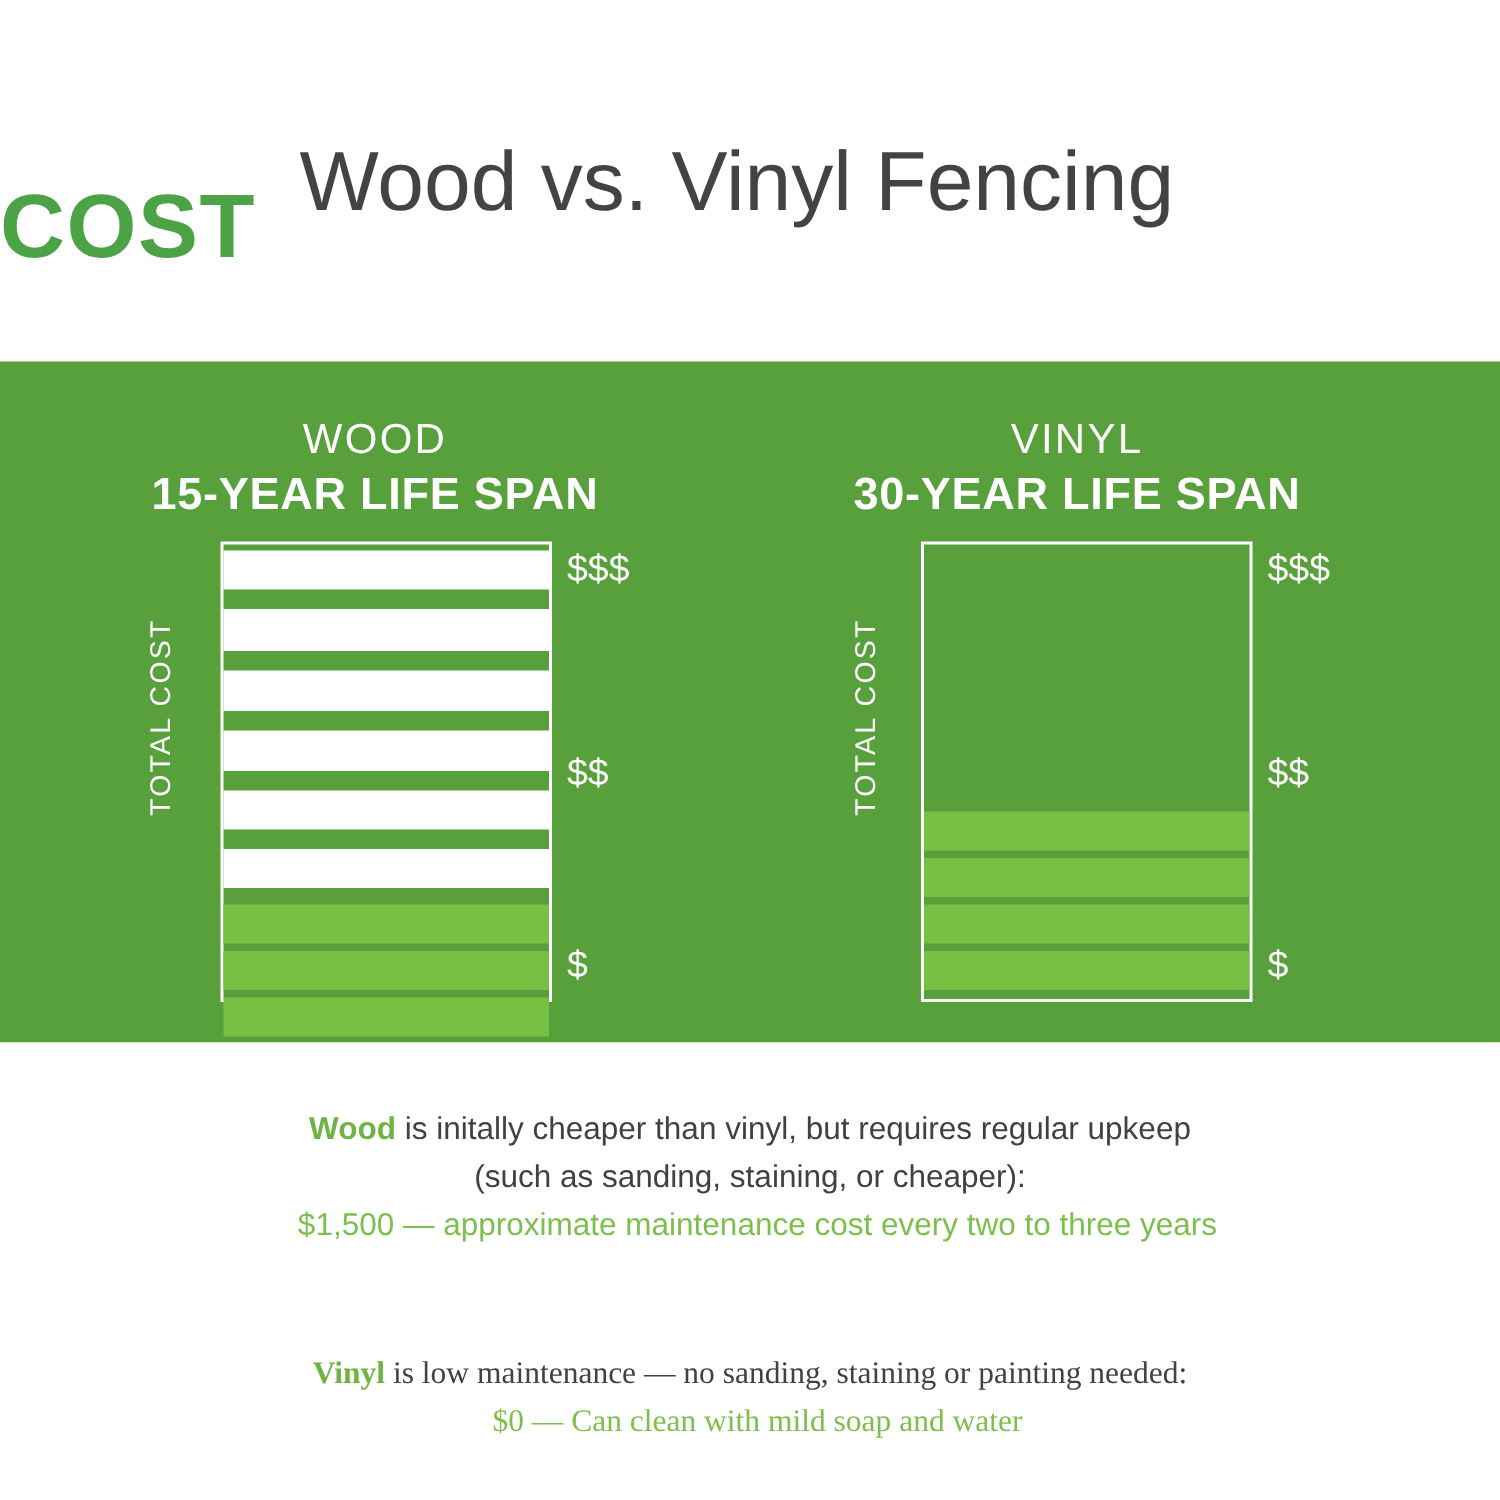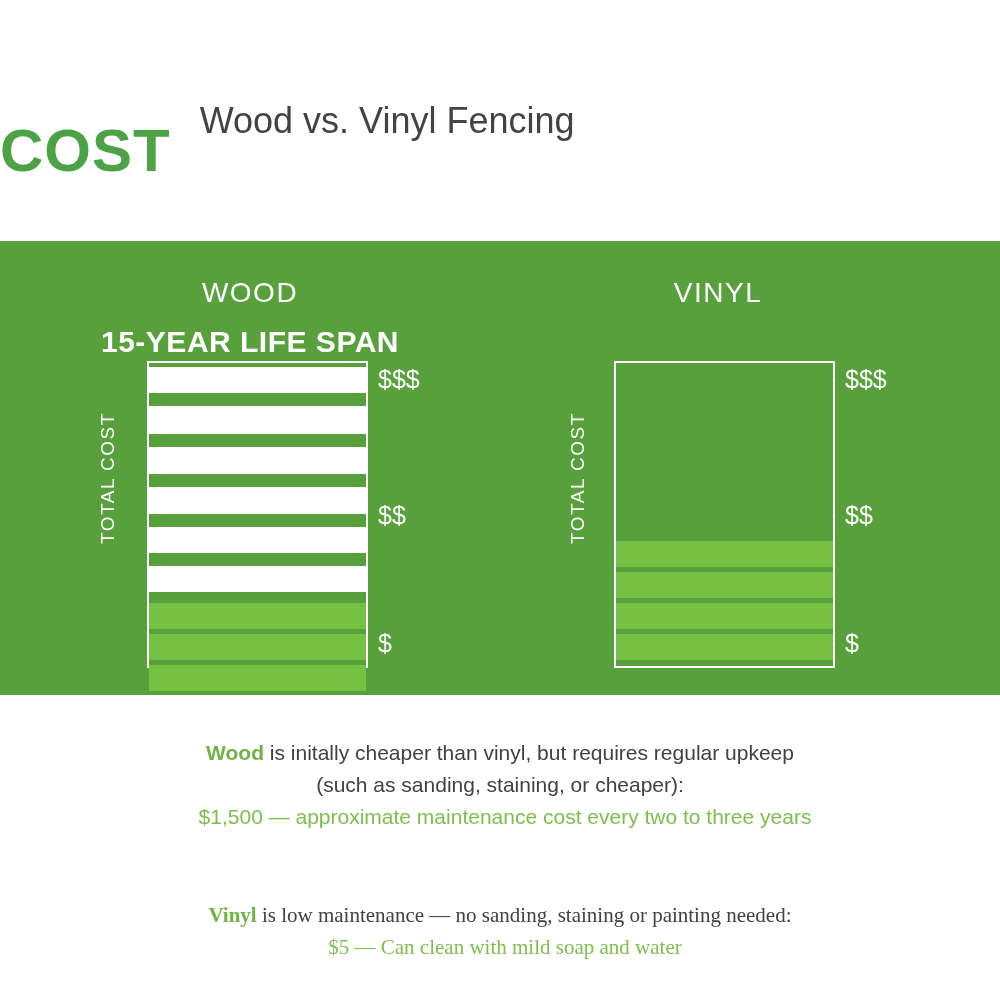--- a/index.html
+++ b/index.html
@@ -16,42 +16,42 @@
     position:absolute; left:0; top:0; width:1000px; height:241px;
     background:#ffffff;
     display:flex; align-items:center;gap:29px;
   }
   .title {
     margin-top:60px;
     font-size:60px; font-weight:bold; letter-spacing:1px;
     color:#4CA345; line-height:1;
   }
   .subtitle {
-    font-size:36px; font-weight:normal;
+    font-size:56px; font-weight:normal;
     color:#434343; line-height:1.1;
   }
 
   
   .panel {
     position:absolute; left:0; top:241px; width:1000px; height:454px;
     background:#57A03C;
   }
 
   .col { position:absolute; top:0; width:500px; height:454px; }
   .col-wood  { left:0; }
   .col-vinyl { left:468px; }
 
   .col-heads { width:100%; text-align:center; padding-top:36px; }
   .head-material {
     font-size:28px; font-weight:normal; color:#ffffff;
     letter-spacing:1.5px; line-height:1.15;
   }
   .head-life {
     font-size:30px; font-weight:bold; color:#ffffff;
-    letter-spacing:0.5px; line-height:1.25; margin-top:14px;
+    letter-spacing:0.5px; line-height:1.25; margin-top:2px;
   }
 
   
   .chart {
     position:absolute; top:120px; left:0; width:500px; height:310px;
   }
   .axis-label {
     position:absolute; left:108px; top:112px;
     width:120px;
     transform:rotate(-90deg);
@@ -134,20 +134,21 @@
 
       <div class="tick" style="top:4px;">$$$</div>
       <div class="tick" style="top:140px;">$$</div>
       <div class="tick" style="top:268px;">$</div>
     </div>
   </div>
 
   <div class="col col-vinyl">
     <div class="col-heads">
       <div class="head-material">VINYL</div>
+      <div class="head-life">30-YEAR LIFE SPAN</div>
     </div>
 
     <div class="chart">
       <div class="axis-label">TOTAL COST</div>
 
       <div class="bar-frame">
         <div class="bar-inner">
 
           <div class="stripe stripe-light" style="top:178px;height:26px;"></div>
           <div class="stripe stripe-light" style="top:209px;height:26px;"></div>
@@ -166,16 +167,16 @@
 <div class="footer">
 
   <div class="note" id="wood-note">
     <div class="note-line"><span class="kw">Wood</span><span> is initally cheaper than vinyl, but requires regular upkeep</span></div>
     <div class="note-line">(such as sanding, staining, or cheaper):</div>
     <div class="note-cost">$1,500 — approximate maintenance cost every two to three years</div>
   </div>
 
   <div class="note" id="vinyl-note">
     <div class="note-line"><span class="kw">Vinyl</span><span> is low maintenance — no sanding, staining or painting needed:</span></div>
-    <div class="note-cost">$5 — Can clean with mild soap and water</div>
+    <div class="note-cost">$0 — Can clean with mild soap and water</div>
   </div>
 
 </div>
 
 </body></html>

